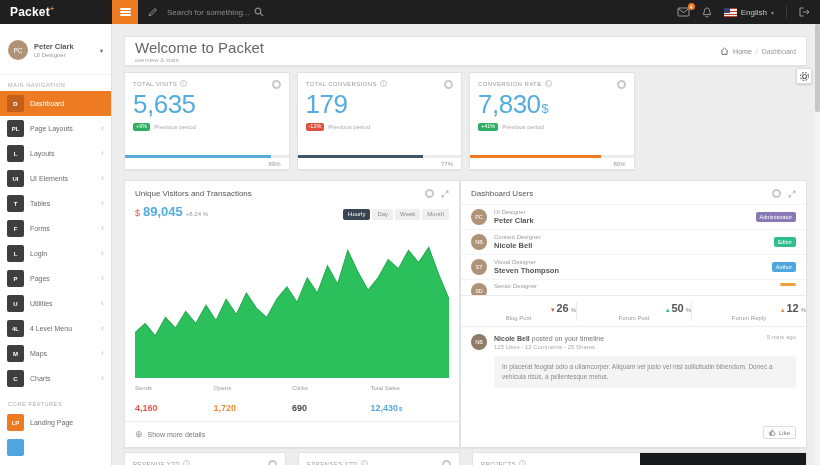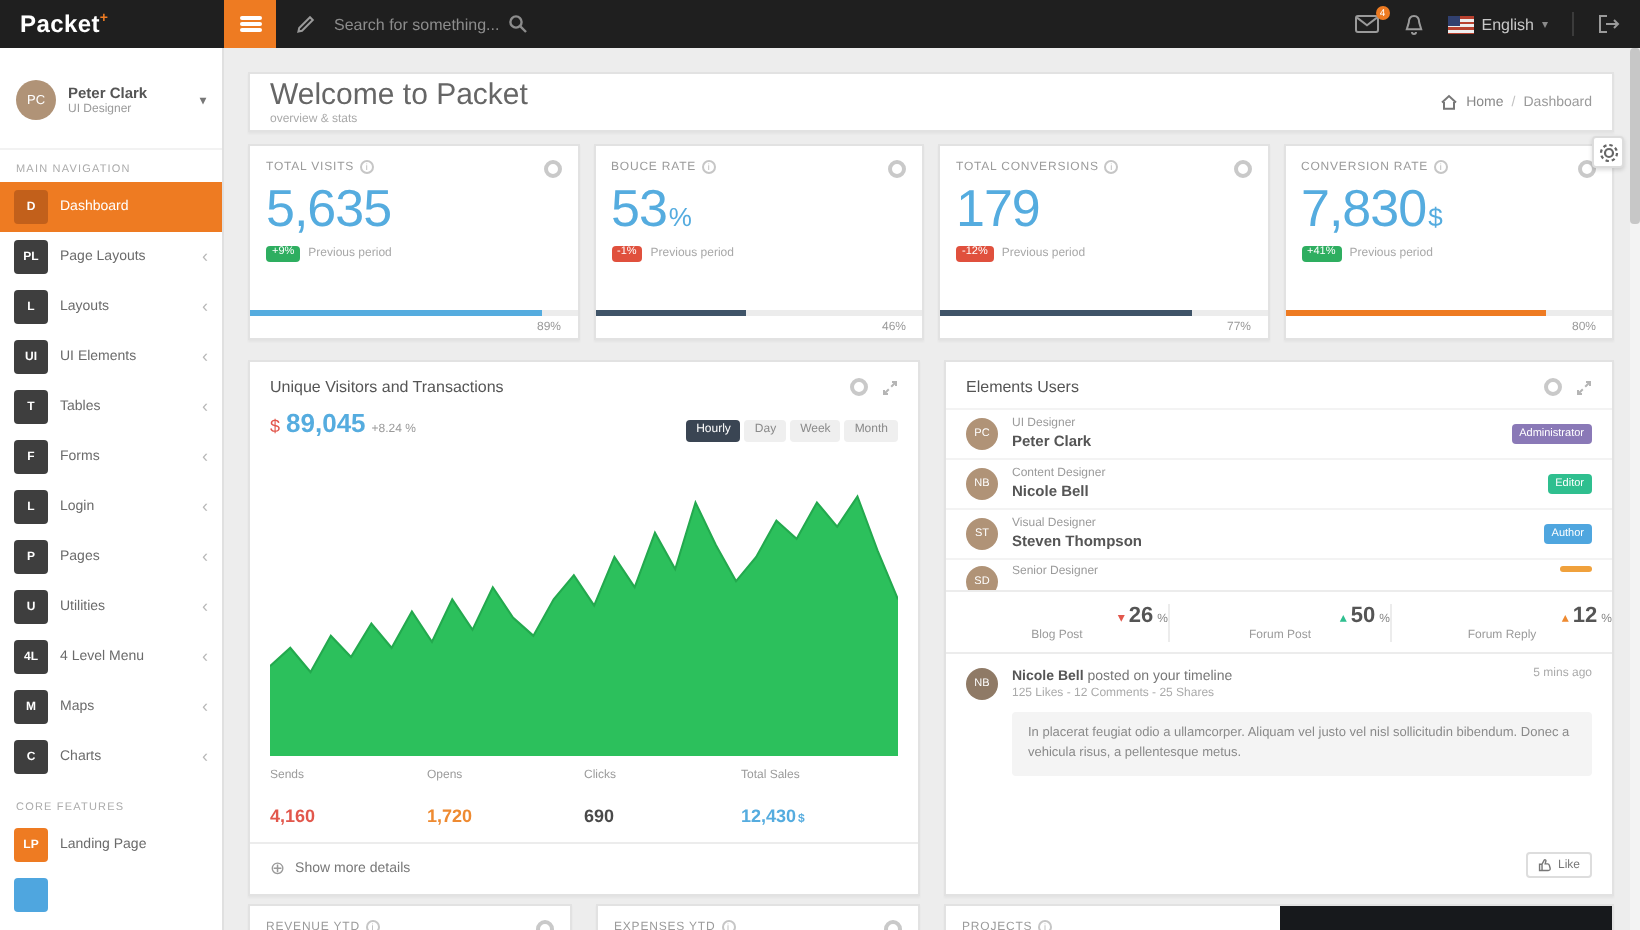--- a/index.html
+++ b/index.html
@@ -68,21 +68,21 @@
 .stat-value{font-size:26px;color:#55acdf;font-weight:400;line-height:1.15;letter-spacing:-.5px;margin-top:1px}
 .stat-value small{font-size:13px;font-weight:400;margin-left:1px}
 .stat-delta{display:flex;align-items:center;gap:4px;margin-top:3px}
 .pill{font-style:normal;color:#fff;font-size:5.5px;padding:1.5px 3px;border-radius:2px;line-height:1}
 .period{font-size:6px;color:#a8a8a8}
 .stat-pct{position:absolute;right:8px;bottom:2px;font-size:6px;color:#999}
 .stat-track{position:absolute;left:0;right:0;bottom:11px;height:3px;background:#ececec}
 .stat-fill{height:100%}
 
 
-.main-row{display:grid;grid-template-columns:336px 1fr;gap:12px;margin-bottom:4px}
+.main-row{display:grid;grid-template-columns:336px 1fr;gap:0;margin-bottom:4px}
 .panel{height:268px;display:flex;flex-direction:column;overflow:hidden}
 .panel-head{display:flex;align-items:center;justify-content:space-between;padding:8px 10px 6px}
 .panel-title{font-size:8px;color:#555}
 .panel-icons{display:flex;gap:7px;color:#b5b5b5;align-items:center}
 
 .amount-row{display:flex;align-items:baseline;padding:0 10px;gap:3px}
 .amount-cur{color:#e2574c;font-size:9px}
 .amount{color:#55acdf;font-size:13px;font-weight:bold}
 .amount-delta{color:#9a9a9a;font-size:6px}
 .range-group{margin-left:auto;display:flex;gap:2px}
@@ -315,38 +315,20 @@
       <div class="stat-delta">
         <em class="pill" style="background-color: rgb(46, 174, 96);">+9%</em>
         <span class="period">Previous period</span>
       </div>
       <span class="stat-pct">89%</span>
       <div class="stat-track">
           <div class="stat-fill" style="width: 89%; background-color: rgb(85, 172, 223);"></div>
         </div>
     </div>
 
-    <div class="card stat-card">
-      <div class="stat-head">
-        <span class="stat-label">
-            <span>BOUCE RATE</span>
-            <i class="info">i</i>
-          </span>
-        <span class="ring"></span>
-      </div>
-      <div class="stat-value"><span>53</span><small>%</small></div>
-      <div class="stat-delta">
-        <em class="pill" style="background-color: rgb(224, 80, 61);">-1%</em>
-        <span class="period">Previous period</span>
-      </div>
-      <span class="stat-pct">46%</span>
-      <div class="stat-track">
-          <div class="stat-fill" style="width: 46%; background-color: rgb(63, 84, 104);"></div>
-        </div>
-    </div>
 
     <div class="card stat-card">
       <div class="stat-head">
         <span class="stat-label">
             <span>TOTAL CONVERSIONS</span>
             <i class="info">i</i>
           </span>
         <span class="ring"></span>
       </div>
       <div class="stat-value"><span>179</span><small></small></div>
@@ -431,21 +413,21 @@
         </div>
       </div>
       <div class="show-more">
         <span class="plus">⊕</span>
         <span>Show more details</span>
       </div>
     </div>
 
     <div class="card panel">
       <div class="panel-head">
-        <span class="panel-title">Elements Users</span>
+        <span class="panel-title">Dashboard Users</span>
         <span class="panel-icons">
           <span class="ring"></span>
           <span>
             <svg width="8" height="8" viewBox="0 0 8 8" fill="none" stroke="#b5b5b5" stroke-width="1">
                 <path d="M5 1h2v2M7 1L4.6 3.4M3 7H1V5M1 7l2.4-2.4"></path>
               </svg>
           </span>
         </span>
       </div>
 

